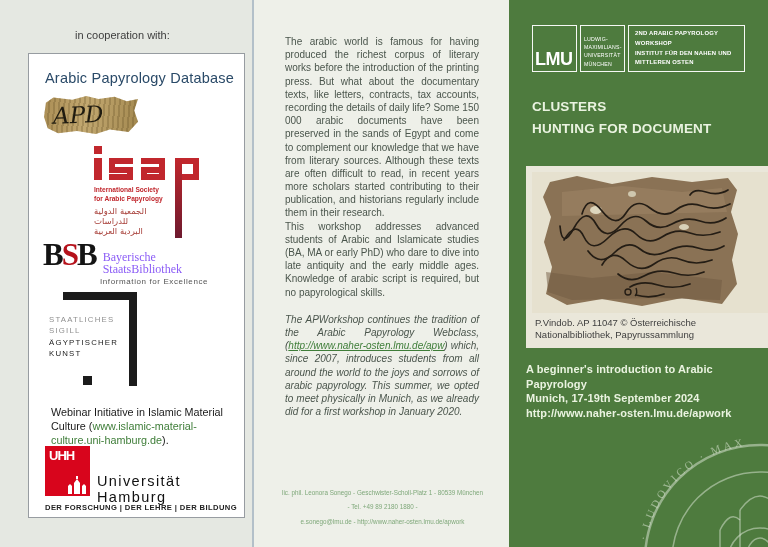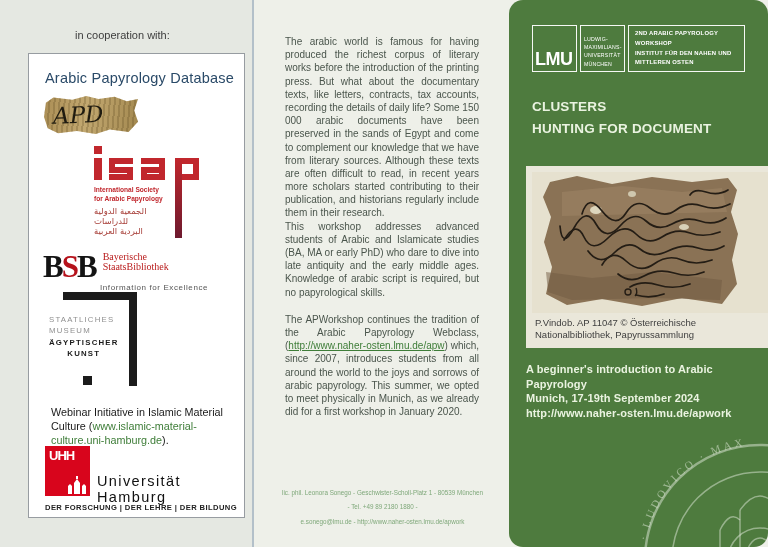--- a/index.html
+++ b/index.html
@@ -24,58 +24,58 @@
     clip-path:polygon(2% 18%,10% 4%,30% 10%,45% 0%,58% 8%,75% 2%,88% 14%,100% 8%,96% 38%,100% 68%,90% 95%,70% 88%,55% 100%,35% 92%,15% 98%,4% 85%,0% 55%);
     display:flex; align-items:center; }
   .apd-word { font-family:"DejaVu Serif", serif; font-style:italic; font-size:23px;
     color:#1f1b10; padding-left:9px; transform:rotate(-2deg); }
   .isap-block { position:absolute; left:16px; top:92px; width:130px;margin-left:48px; }
   .isap-svg { display:block; }
   .isap-sub { position:absolute; left:1px; top:40px; width:76px; font-size:6.6px; font-weight:bold;
     color:#c1272d; line-height:1.35; }
   .isap-ar { position:absolute; left:1px; top:60px; width:78px; font-size:8.5px;
     color:#a8403a; line-height:1.2; font-family:"DejaVu Sans", sans-serif; }
-  .bsb-block { position:absolute; left:14px; top:198px; width:180px; }
+  .bsb-block { position:absolute; left:14px; top:186px; width:180px; }
   .bsb-row { display:flex; align-items:flex-start; }
   .bsb-word { font-family:"Liberation Serif", serif; font-weight:bold; font-size:31px;
     line-height:.95; letter-spacing:-2px; color:#141414; }
   .bsb-word .red { color:#b5121b; }
-  .bsb-name { margin-left:7px; margin-top:0; font-family:"Liberation Serif", serif;
-    font-size:10px; color:#b91c1c; line-height:1.0; }
+  .bsb-name { margin-left:7px; margin-top:11px; font-family:"Liberation Serif", serif;
+    font-size:12px; color:#8b5cf6; line-height:1.0; }
   .bsb-tag { margin-left:57px; margin-top:2px; font-size:8px; color:#555; letter-spacing:.6px; }
   .smaek-block { position:absolute; left:20px; top:238px; width:112px; height:100px; }
   .smaek-bar-top { position:absolute; left:14px; top:0; width:74px; height:8px; background:#1b1b1b; }
   .smaek-bar-right { position:absolute; left:80px; top:0; width:8px; height:94px; background:#1b1b1b; }
   .smaek-dot { position:absolute; left:34px; top:84px; width:9px; height:9px; background:#1b1b1b; }
   .smaek-text { position:absolute; left:0; top:22px; font-size:7.8px; letter-spacing:1.2px; line-height:1.45; }
   .smaek-text .grey { color:#8f8f8f; }
-  .smaek-text .black { color:#1b1b1b; font-weight:bold;text-align:center; }
+  .smaek-text .black { color:#1b1b1b; font-weight:normal; }
   .webinar { position:absolute; left:22px; top:352px; width:180px; font-size:10.8px;
     color:#1a1a1a; line-height:1.28; }
   .green-link { color:#3e7d38; text-decoration:none; }
   .uhh-block { position:absolute; left:16px; top:392px; width:196px; height:106px; }
   .uhh-square { position:absolute; left:0; top:0; width:45px; height:50px; background:#d8051c; }
   .uhh-letters { position:absolute; left:4px; top:2px; color:#fff; font-weight:bold;
     font-size:13px; letter-spacing:-1px; }
   .uhh-castle { position:absolute; right:2px; bottom:2px; }
   .uhh-name { position:absolute; left:52px; top:27px; font-size:14.5px; letter-spacing:1.4px; color:#111; }
   .uhh-motto { position:absolute; left:0; top:57px; width:196px; font-size:7.6px;
     font-weight:bold; letter-spacing:.4px; color:#222; white-space:nowrap; }
   
   .mid-panel { position:absolute; left:256px; top:0; width:253px; height:547px; background:#eef0e9; }
   .mid-text { position:absolute; left:29px; top:35px; width:194px; font-size:10px;
     line-height:1.32; color:#4a554c; text-align:justify; }
   .mid-text p { margin:0; }
-  .mid-text p.gap { margin-top:14px; }
+  .mid-text p.gap { margin-top:14px;font-style:italic; }
   .mid-link { color:#3e7d38; text-decoration:underline; }
   .mid-footer { position:absolute; left:0; top:486px; width:253px; text-align:center;
     font-size:6.3px; color:#7fa87a; line-height:2.3; }
   
   .right-panel { position:absolute; left:509px; top:0; width:259px; height:547px;
-    background:#4e7b3e; overflow:hidden; color:#eaf3e0;border-radius:14px; }
+    background:#4e7b3e; overflow:hidden; color:#eaf3e0; }
   .lmu-row { position:absolute; left:23px; top:25px; display:flex; gap:3px; }
   .lmu-box { border:1px solid rgba(255,255,255,.95); height:47px; color:#fff; }
   .lmu-box.b1 { width:45px; display:flex; align-items:flex-end; padding:1px 2px; }
   .lmu-box.b1 .lmu-word { font-size:18px; font-weight:bold; letter-spacing:-.5px; line-height:1.1; }
   .lmu-box.b2 { width:45px; font-size:5.2px; padding:3px; display:flex; flex-direction:column;
     justify-content:flex-end; line-height:1.6; letter-spacing:.2px; }
   .lmu-box.b3 { width:117px; font-size:5.9px; font-weight:bold; padding:4px 6px; display:flex;
     flex-direction:column; justify-content:center; line-height:1.65; letter-spacing:.2px; }
   .rp-title { position:absolute; left:23px; top:96px; font-size:13.5px; font-weight:bold;
     line-height:1.65; letter-spacing:.2px; color:#eaf3e0; }
@@ -146,21 +146,21 @@
       </div>
       <div class="bsb-tag">Information for Excellence</div>
     </div>
 
     <div class="smaek-block">
       <div class="smaek-bar-top"></div>
       <div class="smaek-bar-right"></div>
       <div class="smaek-dot"></div>
       <div class="smaek-text">
         <div class="grey">STAATLICHES</div>
-        <div class="grey">MUSEUM</div>
+        <div class="grey">SIGILL</div>
         <div class="black">ÄGYPTISCHER</div>
         <div class="black">KUNST</div>
       </div>
     </div>
 
     <div class="webinar"><span>Webinar Initiative in Islamic Material Culture (</span><a href="#" class="green-link">www.islamic-material-culture.uni-hamburg.de</a><span>).</span></div>
 
     <div class="uhh-block">
       <div class="uhh-square">
         <div class="uhh-letters">UHH</div>

